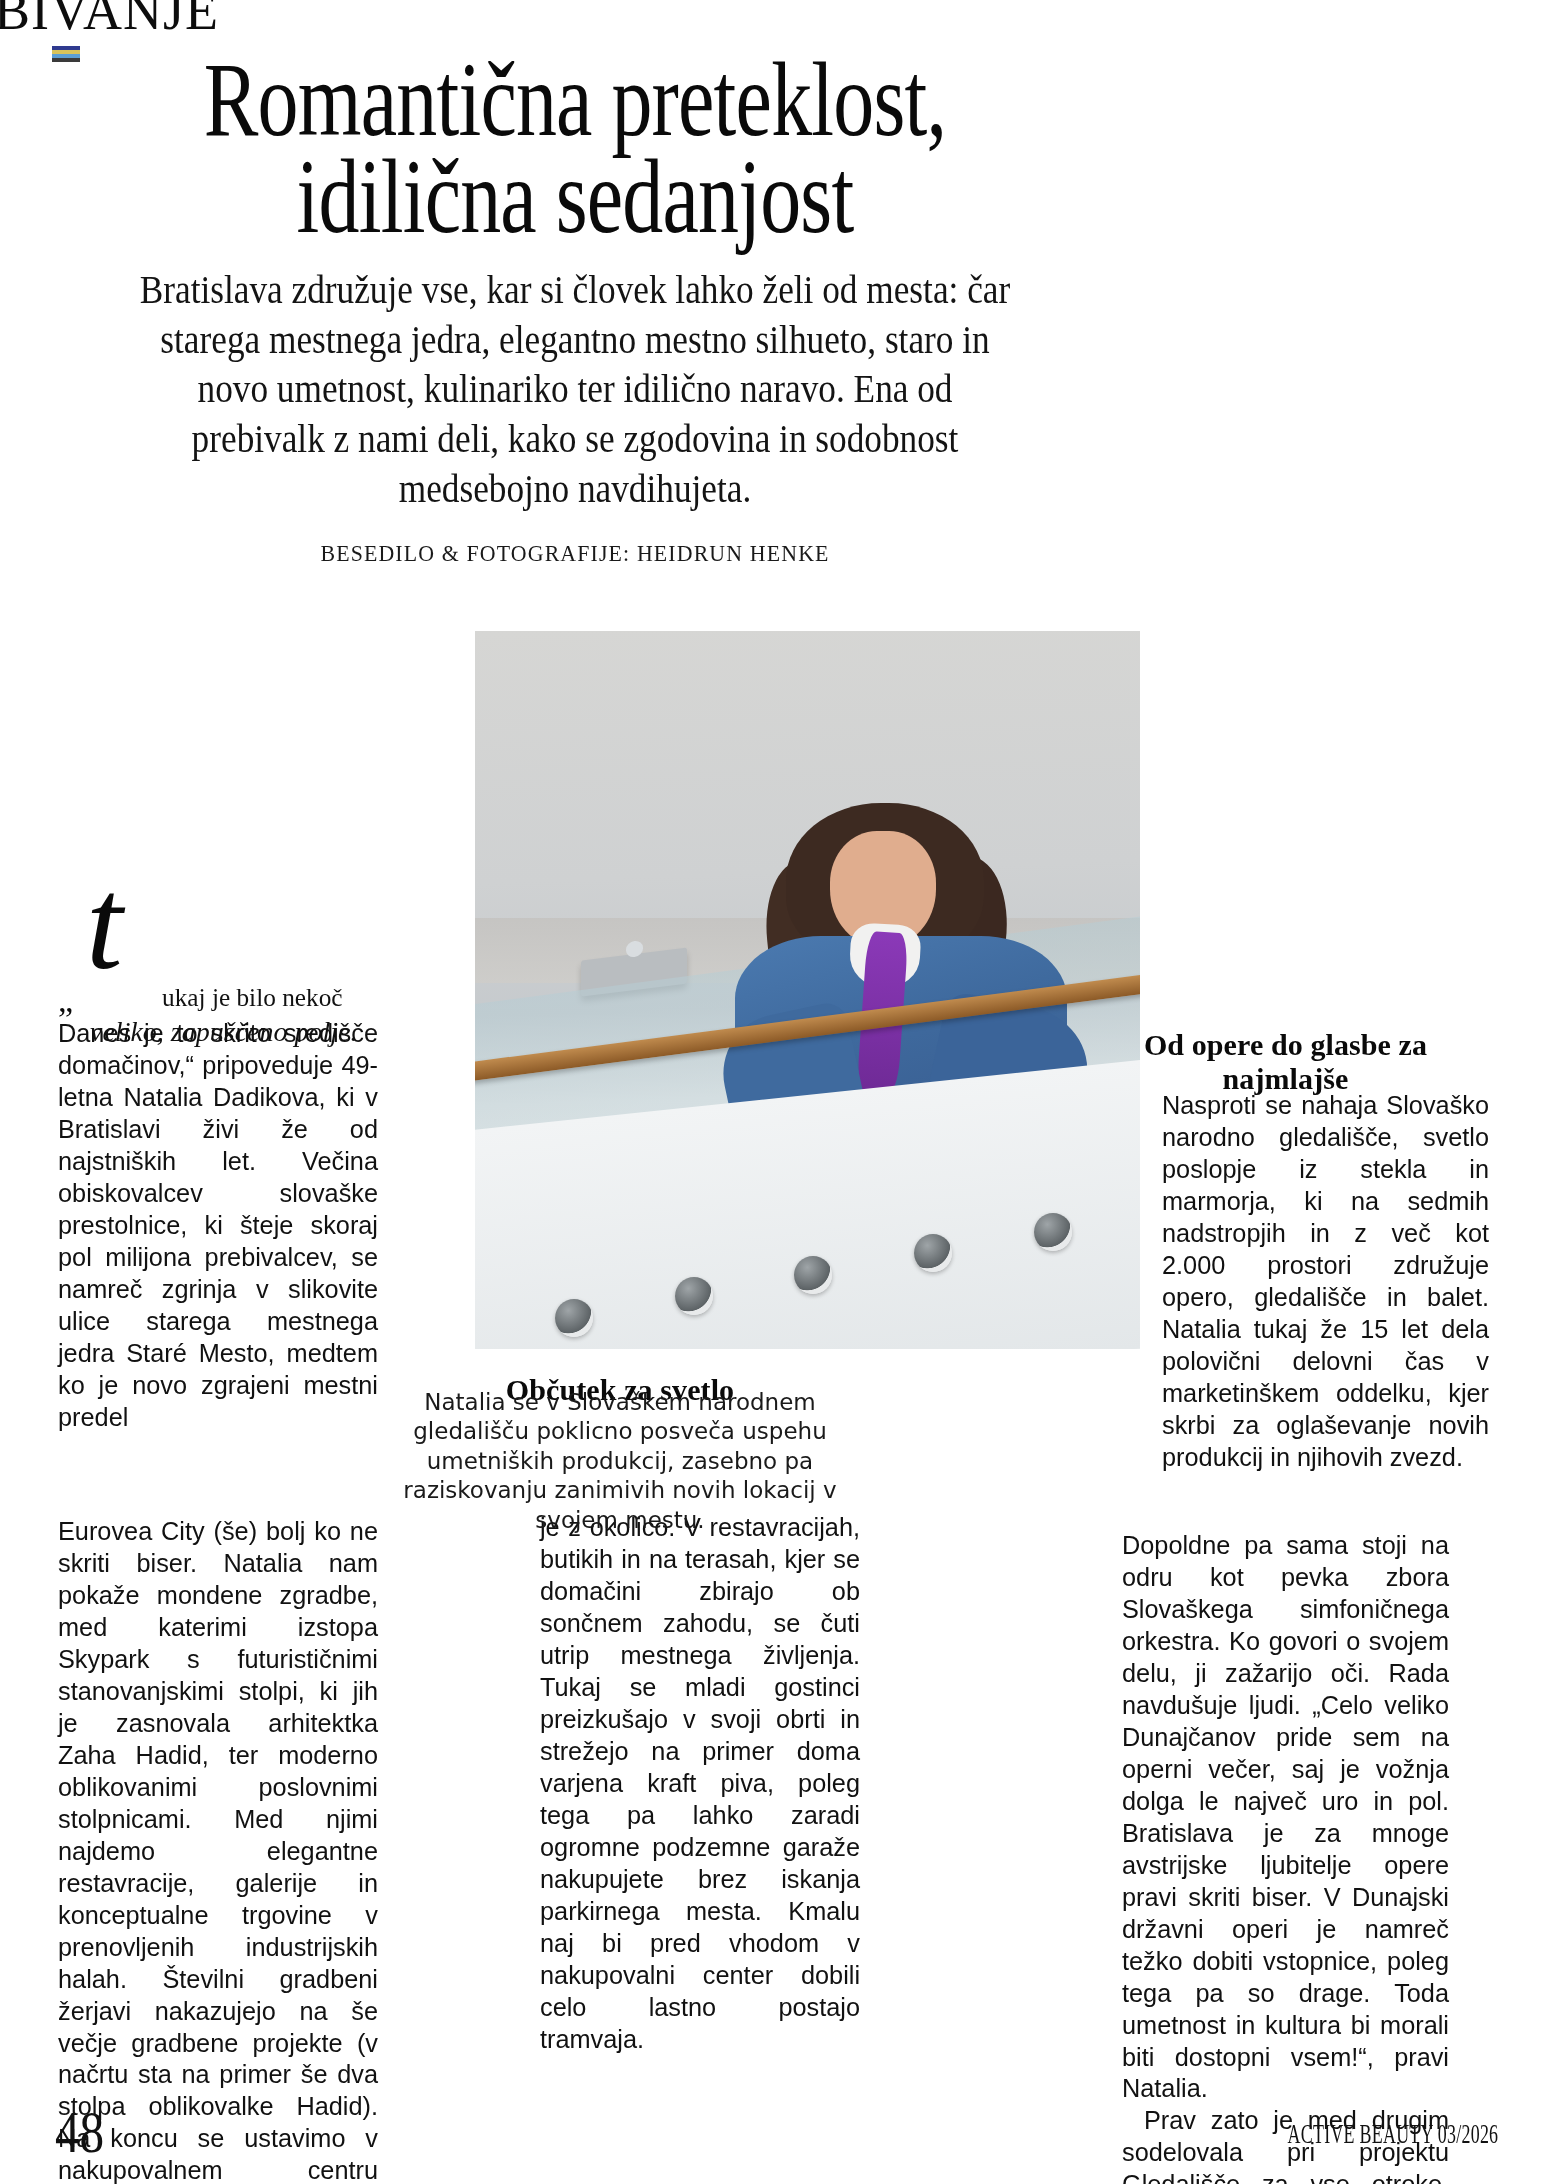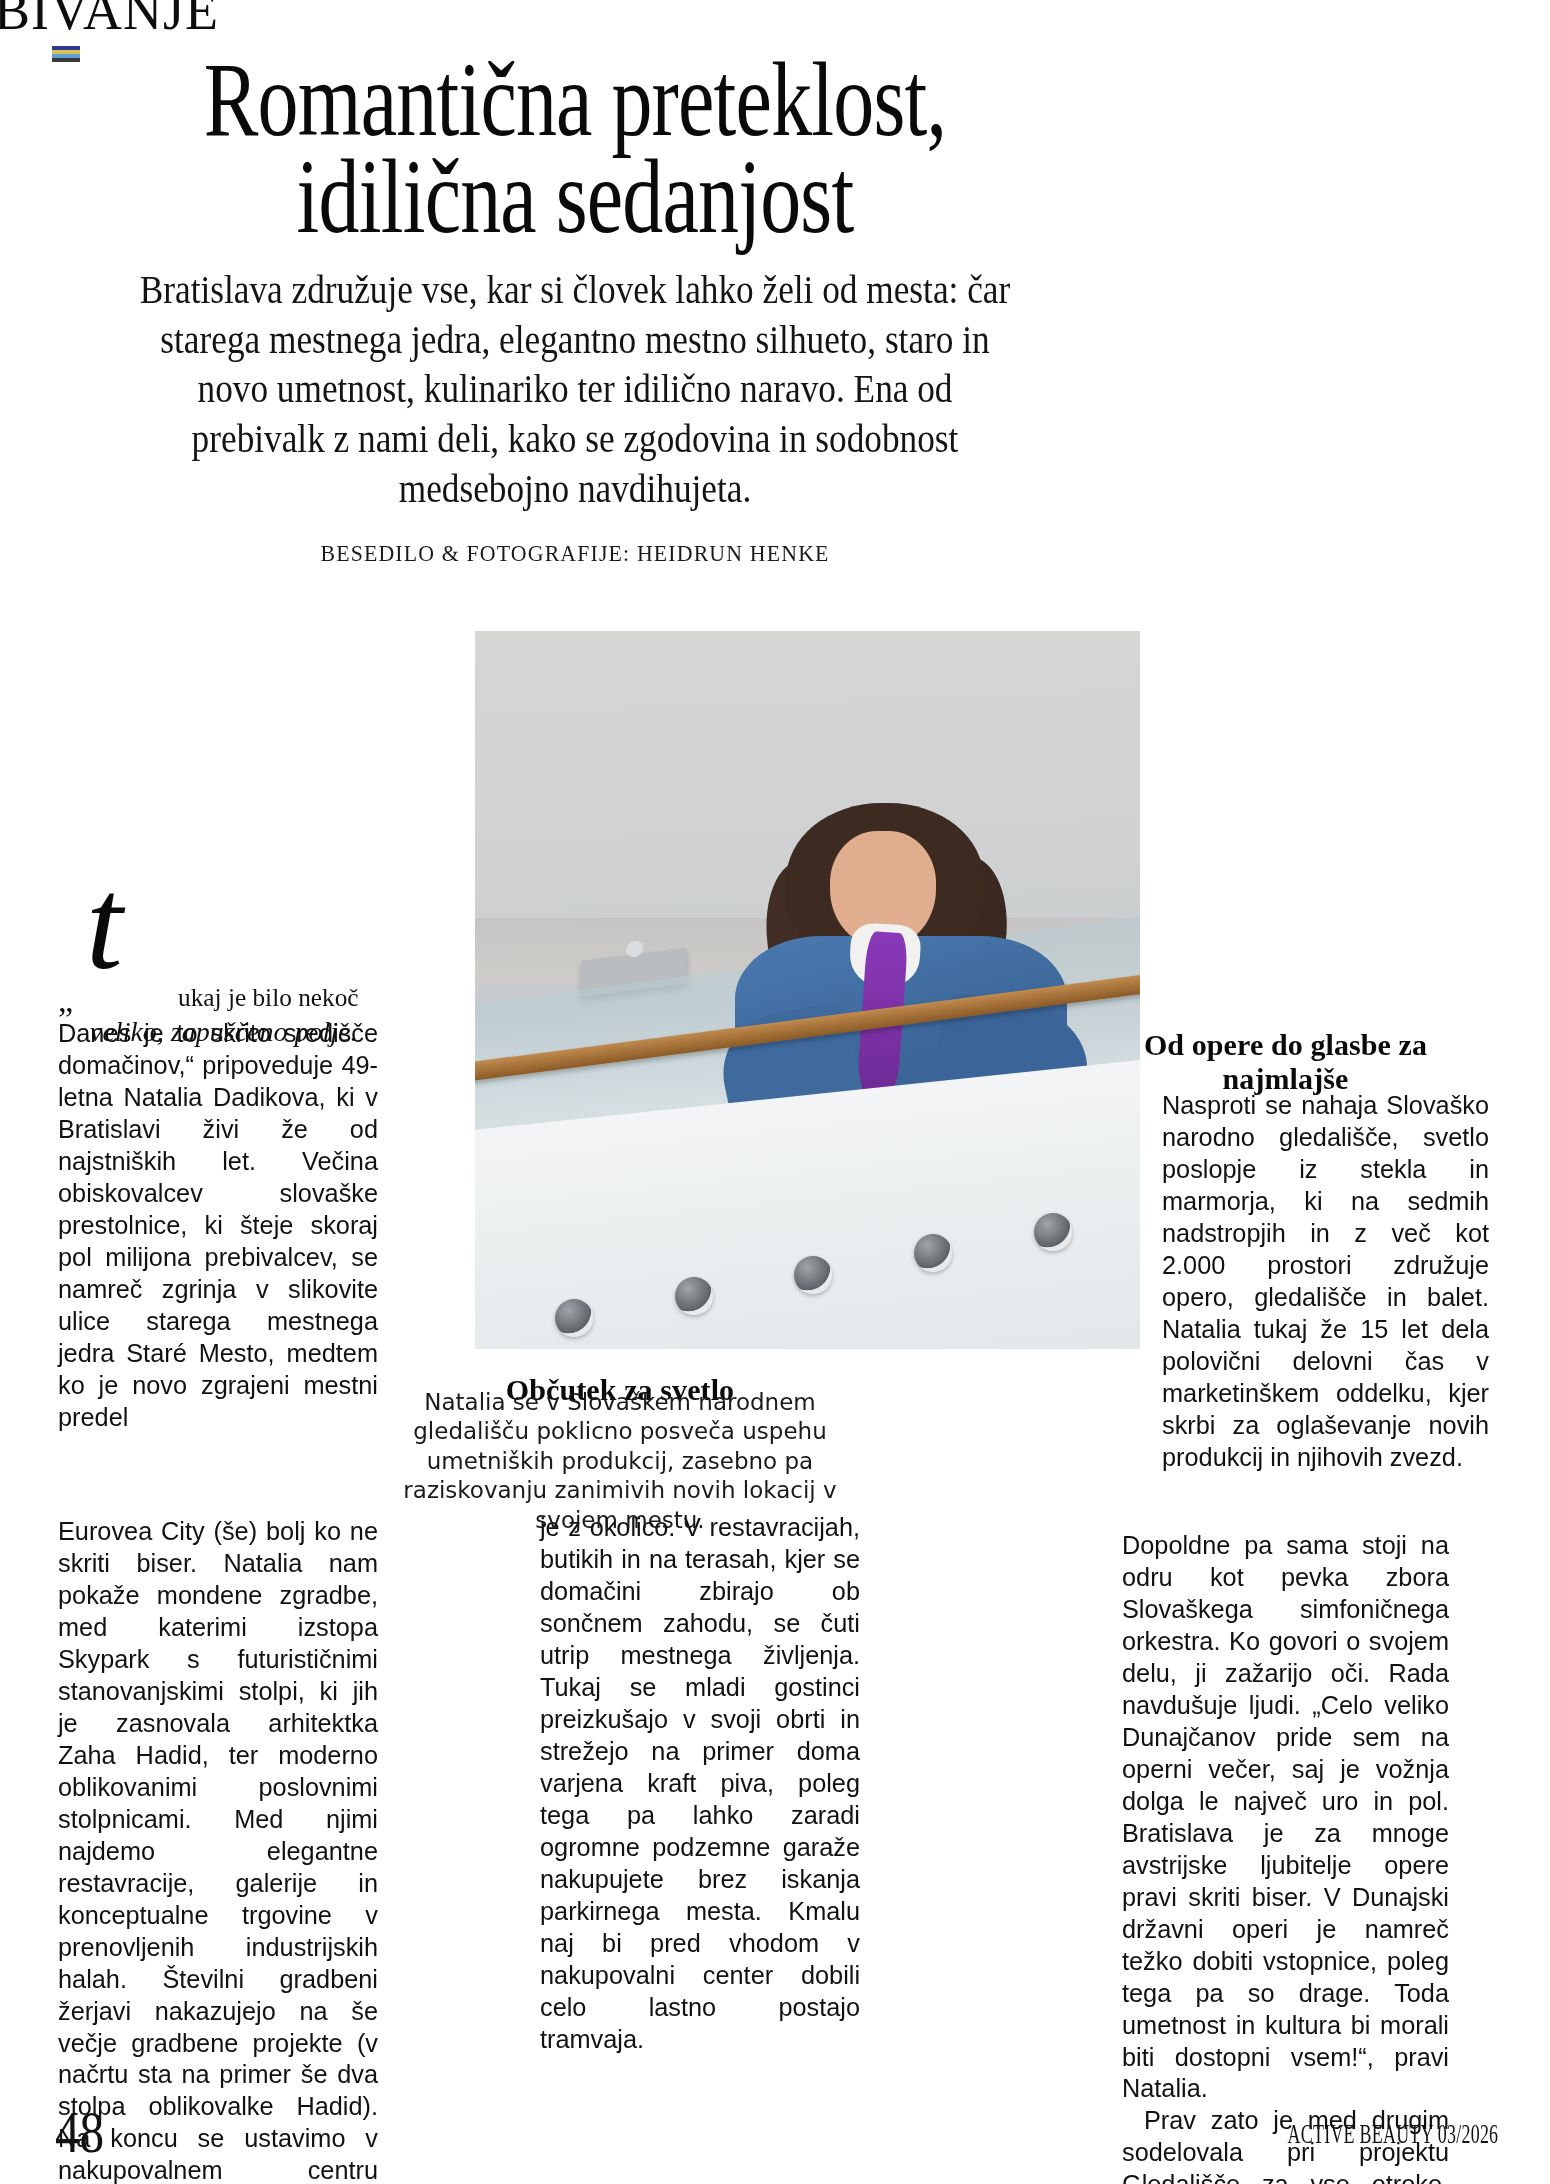--- a/index.html
+++ b/index.html
@@ -154,21 +154,21 @@
     font-style:italic;
     font-size:132px;
     line-height:1;
     color:#0a0a0a;
   }
   .openquote {
     position:absolute; left:0px; top:52px;
     font-family:"Liberation Serif", serif;
     font-size:34px; color:#0a0a0a;
   }
-  .lead-l1 { position:absolute; left:120px; top:52px; width:274px;
+  .lead-l1 { position:absolute; left:104px; top:52px; width:274px;
     font-size:25.3px; line-height:1.264; text-align:justify; }
   .lead-l2 { position:absolute; left:32px; top:84px; width:290px;
     font-size:28px; line-height:1.264; text-align:justify;font-style:italic; }
 
   
   .subhead {
     position:absolute;
     font-family:"Liberation Serif", serif;
     font-weight:700;
     font-size:30px;

